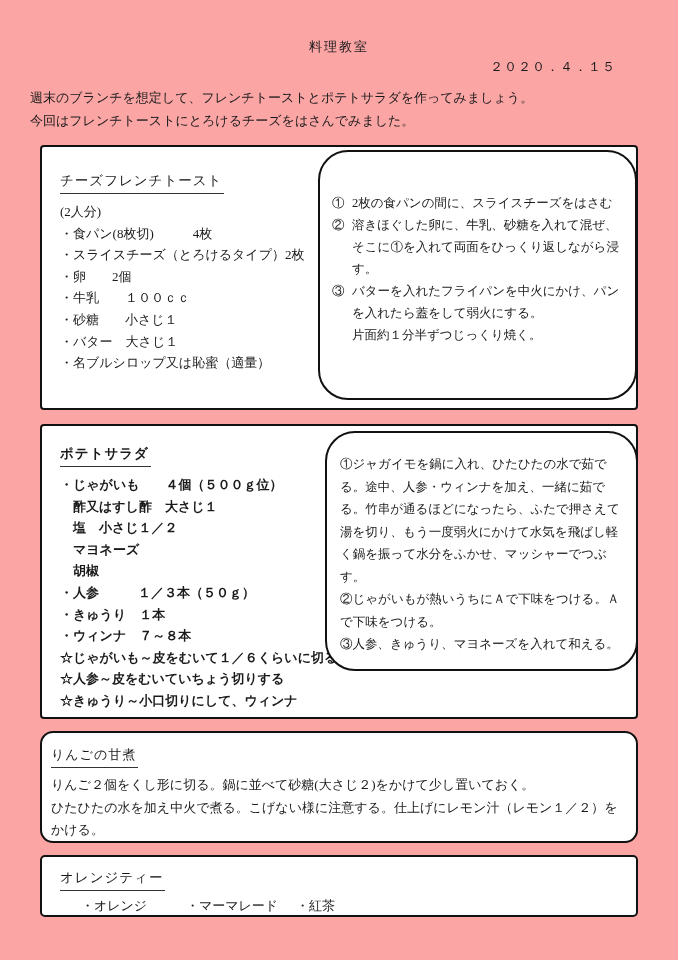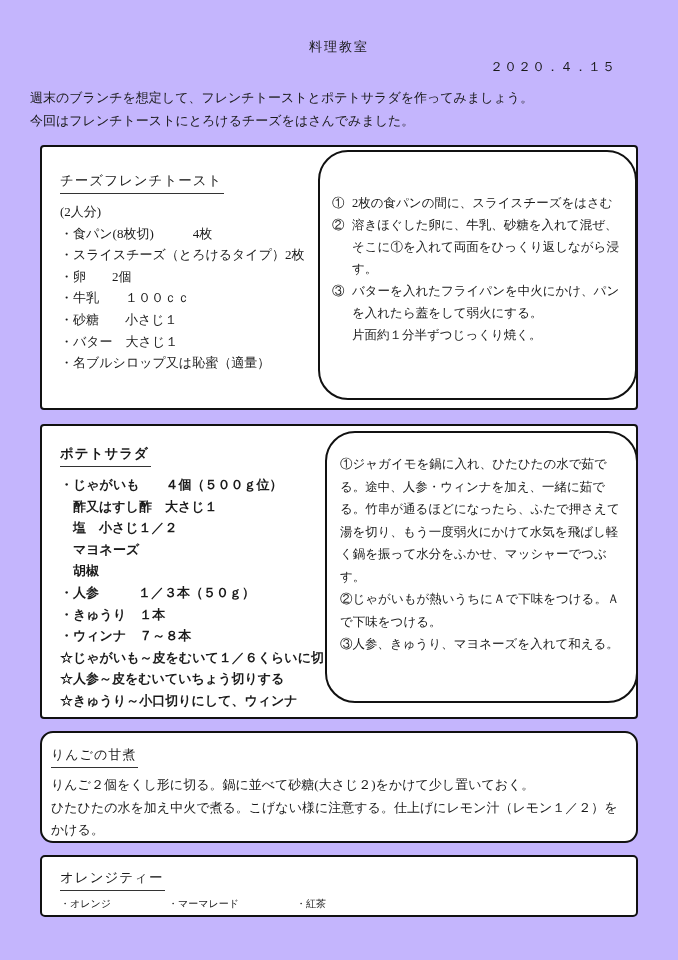--- a/index.html
+++ b/index.html
@@ -1,18 +1,18 @@
 <!DOCTYPE html>
 <html lang="ja"><head>
 <meta charset="utf-8">
 <style>
   html,body{margin:0;padding:0;background:#e8e8e8;}
   .page{
     position:relative;width:678px;height:960px;margin:0 auto;
-    background:#c4b5fd;color:#1a1a1a;
+    background:#fca5a5;color:#1a1a1a;
     font-family:"Liberation Serif","DejaVu Serif",serif;
     overflow:hidden;
   }
   .doc-title{
     position:absolute;top:38px;left:0;width:100%;
     text-align:center;font-size:13px;letter-spacing:2px;
   }
   .doc-date{
     position:absolute;top:58px;right:62px;
     font-size:13px;letter-spacing:1px;
@@ -40,33 +40,33 @@
     border-bottom:1px solid #333;padding:0 2px 3px 0;
     letter-spacing:1px;
   }
   .ing-list{margin-top:7px;font-size:13px;}
   .ing{line-height:21.6px;white-space:pre;}
   .steps-box{
     position:absolute;border:2px solid #111;border-radius:30px;
     box-sizing:border-box;background:#fff;
   }
   .box1 .steps-box{left:276px;top:3px;width:319px;height:250px;padding:40px 12px 0 12px;}
-  .box2 .steps-box{left:283px;top:5px;width:313px;height:272px;padding:20px 11px 0 13px;}
+  .box2 .steps-box{left:283px;top:5px;width:313px;height:240px;padding:20px 11px 0 13px;}
   .step{display:flex;font-size:12.5px;line-height:22px;margin-bottom:0;}
   .step-num{width:20px;flex:0 0 20px;}
   .step-text{white-space:pre-line;flex:1;}
   .steps-paragraphs{font-size:12.5px;line-height:22.5px;}
   .steps-paragraphs p{margin:0;}
   .box3-inner{padding:12px 16px 0 9px;}
   .box3 .recipe-title{font-size:13px;}
   .recipe-paragraph{
     margin-top:6px;font-size:13px;line-height:22.5px;white-space:pre-line;
   }
   .box4-inner{padding:11px 16px 0 18px;}
-  .drink-row{display:flex;margin-top:6px;font-size:10px;}
+  .drink-row{display:flex;margin-top:6px;font-size:13px;text-align:center;}
   .drink-item{white-space:pre;}
   .drink-item.d1{width:108px;}
   .drink-item.d2{width:128px;}
 </style>
 </head>
 <body>
 
 <div class="page">
 
   <div class="doc-title">料理教室</div>

